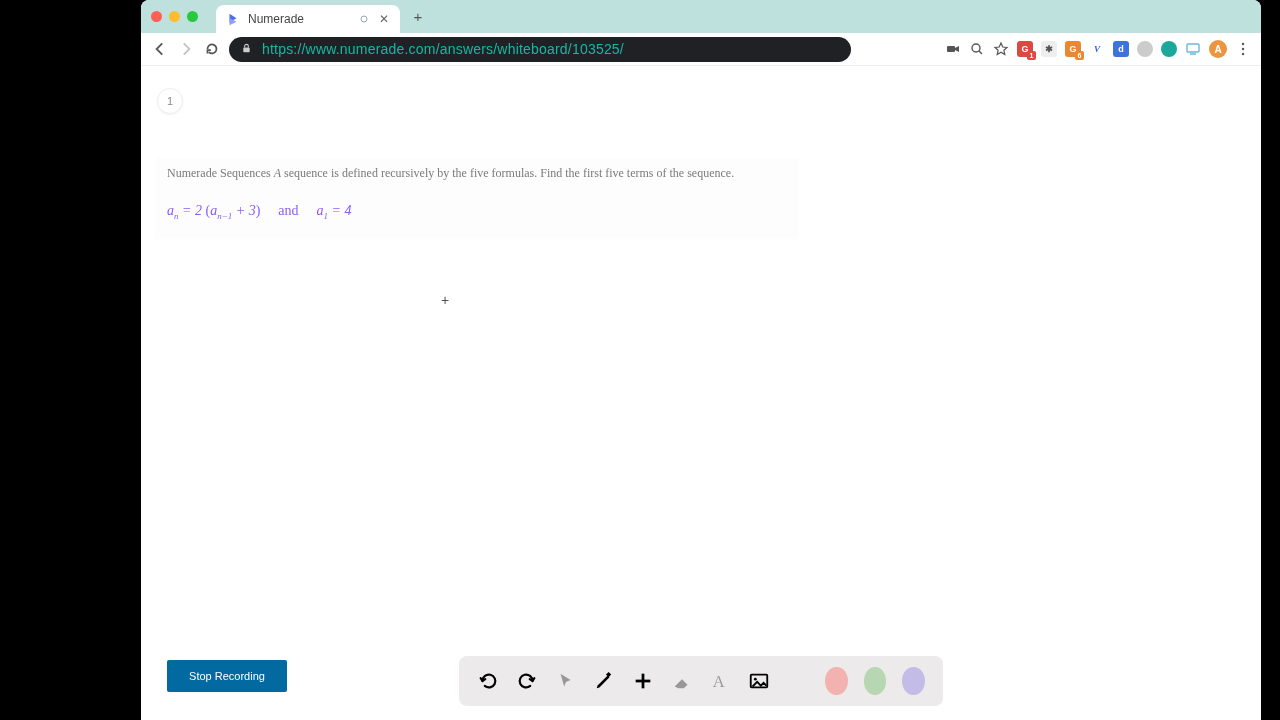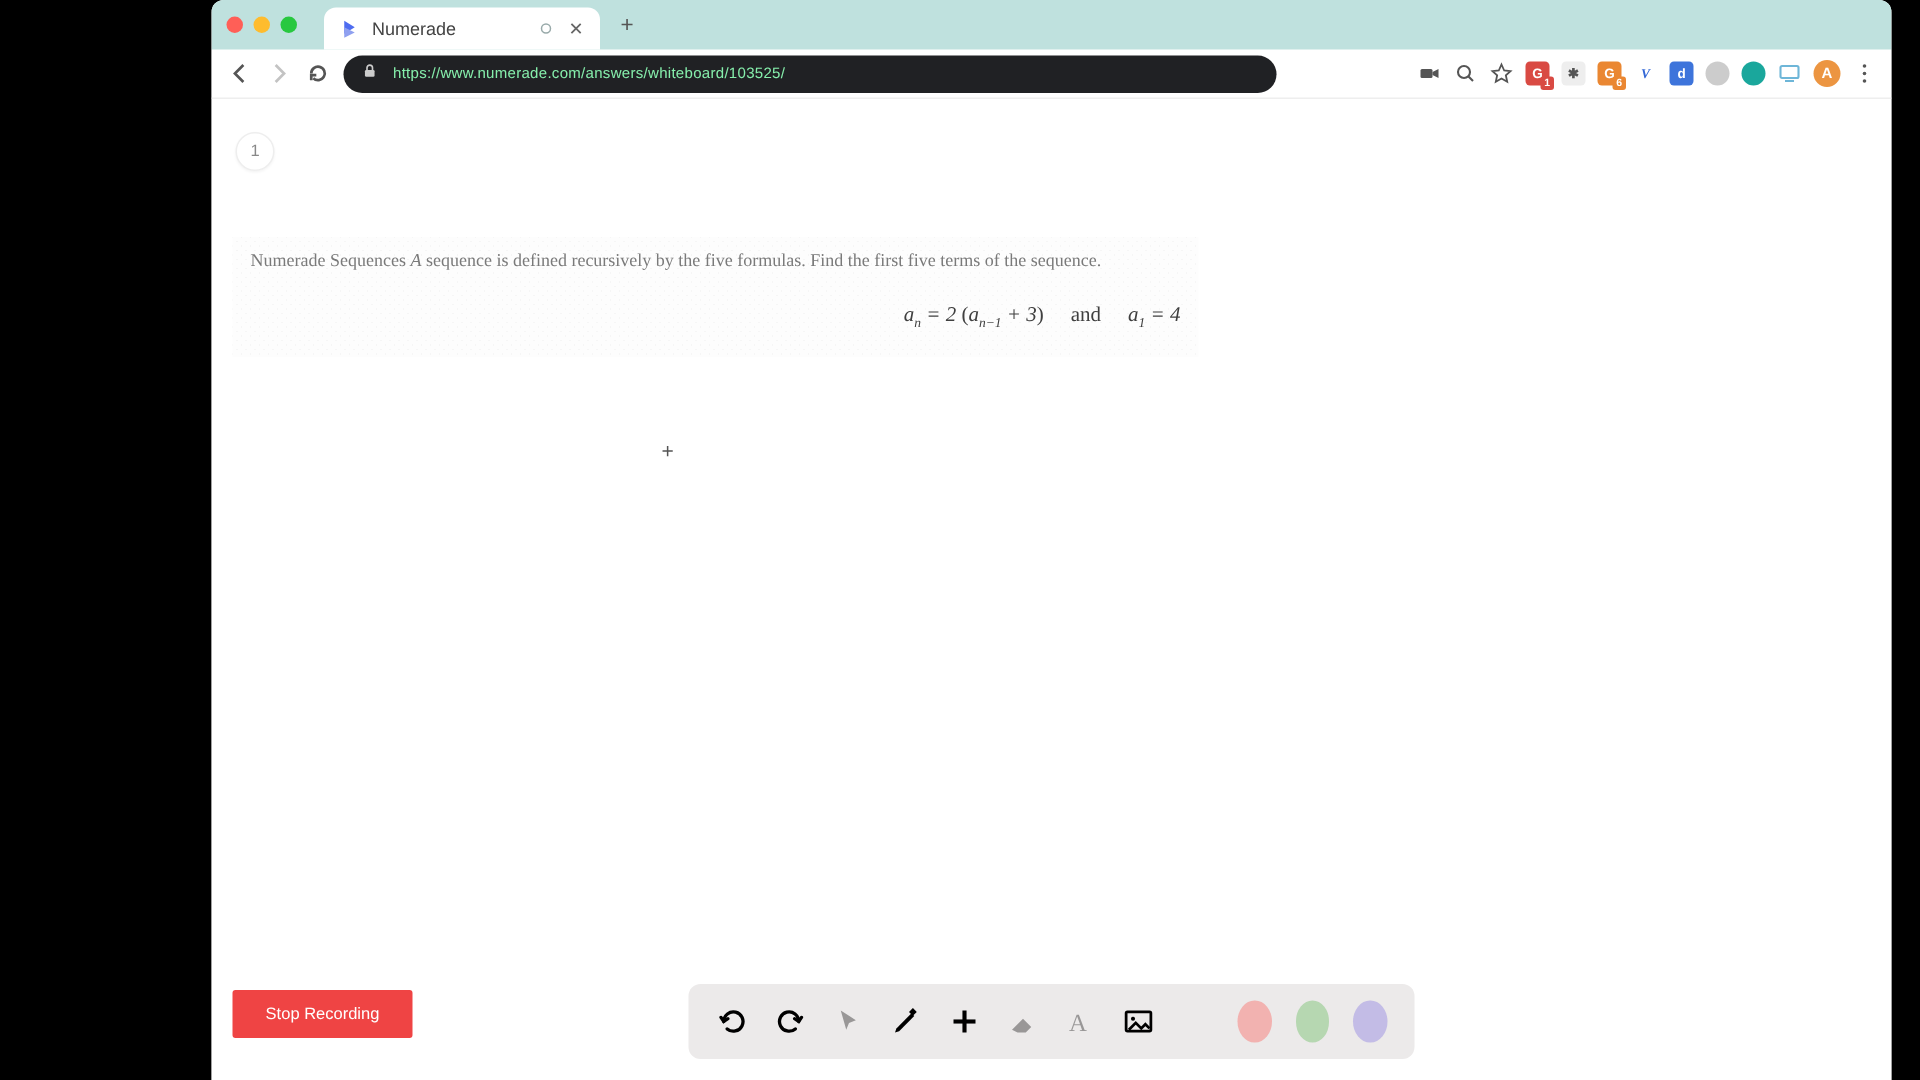--- a/index.html
+++ b/index.html
@@ -20,41 +20,41 @@
 .tab-title { font-size: 12px; color: #444; flex: 1; white-space: nowrap; overflow: hidden; }
 .tab-activity { width: 12px; height: 12px; display:flex; align-items:center; justify-content:center; }
 .tab-close { width: 12px; height: 12px; display:flex; align-items:center; justify-content:center; font-size:12px; color:#666; }
 .new-tab { margin-left: 10px; color: #555; font-size: 15px; width: 16px; height:16px; display:flex; align-items:center; justify-content:center; }
 
 
 .addressbar { background: #fff; height: 33px; display: flex; align-items: center; padding: 0 10px; border-bottom: 1px solid #eee; gap: 8px; }
 .nav-btn { width: 18px; height: 18px; display: flex; align-items: center; justify-content: center; color: #555; }
 .url-pill { flex: 1; max-width: 622px; height: 25px; background: #202124; border-radius: 14px; display: flex; align-items: center; padding: 0 12px; gap: 10px; color: #eee; }
 .lock { font-size: 11px; color: #ccc; }
-.url-text { font-size: 10px; color: #86efac; letter-spacing: .2px; }
+.url-text { font-size: 14px; color: #14b8a6; letter-spacing: .2px; }
 .right-icons { margin-left: auto; display: flex; gap: 8px; align-items: center; }
 .rb-icon { width: 16px; height: 16px; display:flex; align-items:center; justify-content:center; font-size:12px; color:#555; }
 .ext-box { width: 16px; height: 16px; border-radius: 3px; display:flex; align-items:center; justify-content:center; font-size:9px; font-weight:bold; color:#fff; }
 .avatar { width: 18px; height: 18px; border-radius: 50%; background: #ec9541; color:#fff; display:flex; align-items:center; justify-content:center; font-size:10px; font-weight:bold; }
 
 
 .content { flex: 1; background: #fff; position: relative; }
 .bubble { position: absolute; top: 22px; left: 16px; width: 26px; height: 26px; border-radius: 50%; border: 1px solid #eee; background: #fff; display:flex; align-items:center; justify-content:center; font-size:11px; color:#888; box-shadow: 0 1px 2px rgba(0,0,0,.05); }
 
 .problem-card { position: absolute; top: 92px; left: 14px; width: 644px; padding: 8px 12px 18px; background: #fdfdfd; }
 .problem-card::before { content:""; position:absolute; inset:0; background-image: radial-gradient(#d5d5d5 .6px, transparent .6px), radial-gradient(#d5d5d5 .6px, transparent .6px); background-size: 6px 6px, 6px 6px; background-position: 0 0, 3px 3px; opacity:.35; pointer-events:none; }
 .problem-text { position: relative; font-size: 12px; color: #7a7a7a; font-family: Georgia, "Times New Roman", serif; }
-.problem-formula { position: relative; text-align: right; margin-top: 22px; font-family: Georgia, "Times New Roman", serif; font-size: 14px; color: #404040; font-style: italic; }
+.problem-formula { position: relative; text-align: left; margin-top: 22px; font-family: Georgia, "Times New Roman", serif; font-size: 14px; color: #8b5cf6; font-style: italic; }
 .problem-formula .sub { font-size: 9px; vertical-align: sub; font-style: italic; }
 .problem-formula .and { font-style: normal; padding: 0 18px; }
 .problem-formula .lparen, .problem-formula .rparen { font-style: normal; }
 .cursor-cross { position: absolute; top: 134px; left: 286px; font-size: 14px; color: #555; font-style: normal; font-family: sans-serif; }
 
 
-.stop-btn { position: absolute; left: 14px; bottom: 28px; width: 120px; height: 32px; background: #ef4444; color: #fff; font-size: 11px; display:flex; align-items:center; justify-content:center; border-radius: 2px; }
+.stop-btn { position: absolute; left: 26px; bottom: 28px; width: 120px; height: 32px; background: #0369a1; color: #fff; font-size: 11px; display:flex; align-items:center; justify-content:center; border-radius: 2px; }
 
 
 .toolbar { position: absolute; left: 50%; transform: translateX(-50%); bottom: 14px; width: 484px; height: 50px; background: #eceaea; border-radius: 8px; display: flex; align-items: center; justify-content: center; gap: 16px; padding: 0 18px; }
 .tool-btn { width: 28px; height: 28px; display: flex; align-items:center; justify-content:center; }
 .tool-btn svg { width: 22px; height: 22px; }
 .tool-btn.disabled { opacity: .35; }
 .color-sw { width: 28px; height: 28px; border-radius: 50%; }
 </style>
 </head>
 <body>

